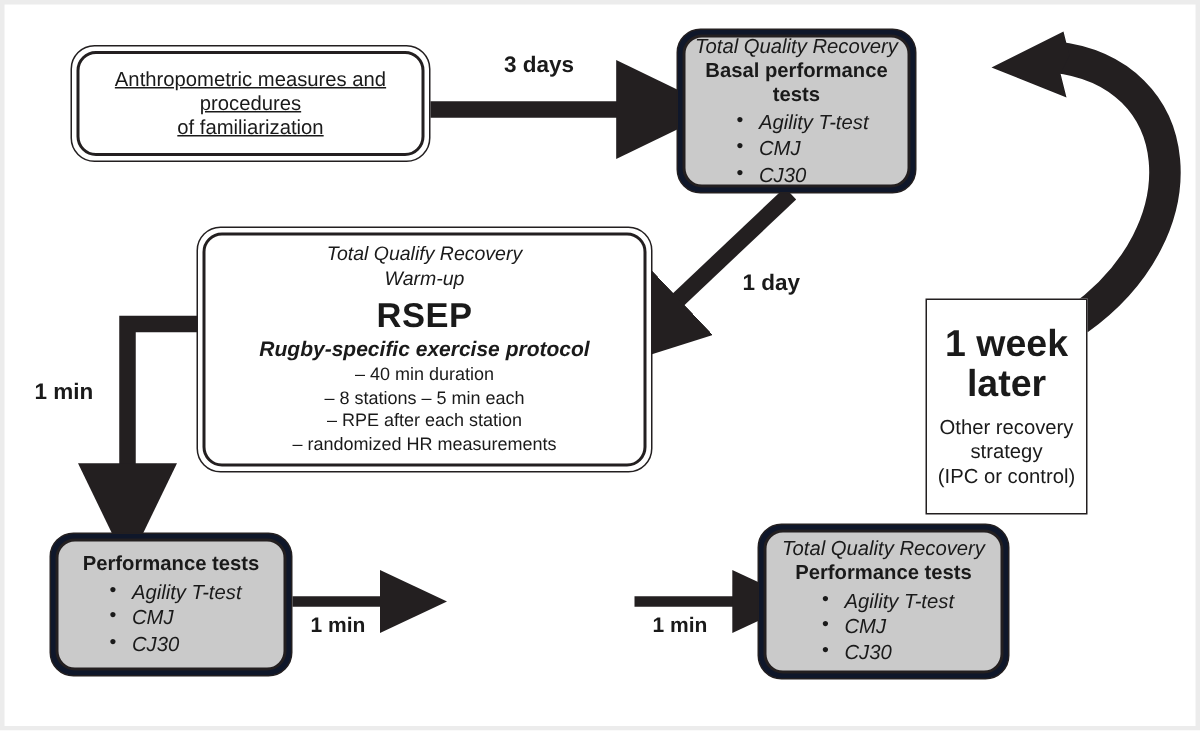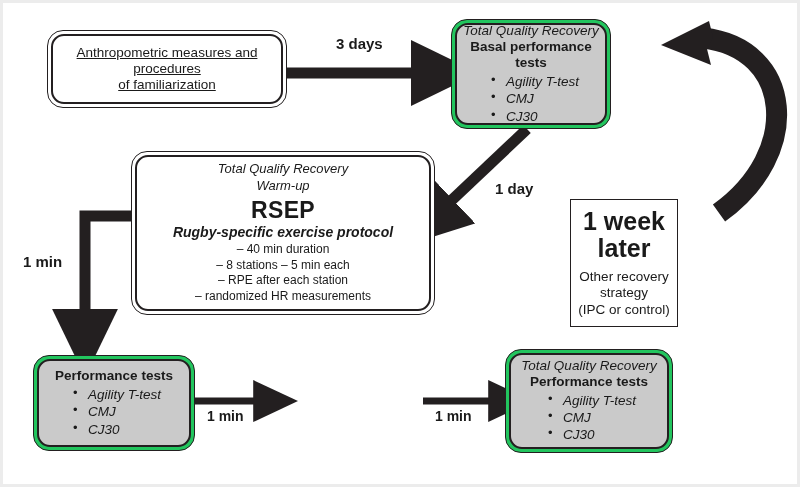--- a/index.html
+++ b/index.html
@@ -26,21 +26,21 @@
     box-sizing:border-box;
     width:100%;height:100%;
     border:2.5px solid #231f20;
     border-radius:13px;
     background:#ffffff;
     display:flex;flex-direction:column;
     align-items:center;justify-content:center;
     overflow:hidden;
   }
   .node.gray > .inner{background:#cacaca;}
-  .node.gray{background:#22c55e;}
+  .node.gray{background:#0f172a;}
 
   
   .node.square{border-radius:0;padding:0;border:1.5px solid #231f20;background:#fff;}
   .node.square > .inner{border:none;border-radius:0;background:#fff;}
 
   
   .t-title-it{font-style:italic;font-size:13.5px;line-height:1.15;text-align:center;}
   .t-bold{font-weight:bold;font-size:13.5px;line-height:1.2;text-align:center;}
   .t-plain{font-size:13.5px;line-height:1.2;text-align:center;}
   .t-big{font-weight:bold;font-size:23px;line-height:1.1;text-align:center;letter-spacing:.3px;}
@@ -142,21 +142,21 @@
       <div class="t-it-bold" style="margin-top:1px;">Rugby-specific exercise protocol</div>
       <div class="dashlist">
         <div>–  40 min duration</div>
         <div>–  8 stations – 5 min each</div>
         <div>–  RPE after each station</div>
         <div>–  randomized HR measurements</div>
       </div>
     </div>
   </div>
 
-  <div class="node square" style="left:567px;top:196px;width:108px;height:128px;">
+  <div class="node square" style="left:614px;top:196px;width:108px;height:144px;">
     <div class="inner" style="justify-content:center;padding:4px 3px;">
       <div class="t-huge">1 week</div>
       <div class="t-huge">later</div>
       <div class="t-plain" style="margin-top:7px;">Other recovery</div>
       <div class="t-plain">strategy</div>
       <div class="t-plain">(IPC or control)</div>
     </div>
   </div>
 
   <div class="node gray" style="left:30px;top:352px;width:162px;height:96px;">

